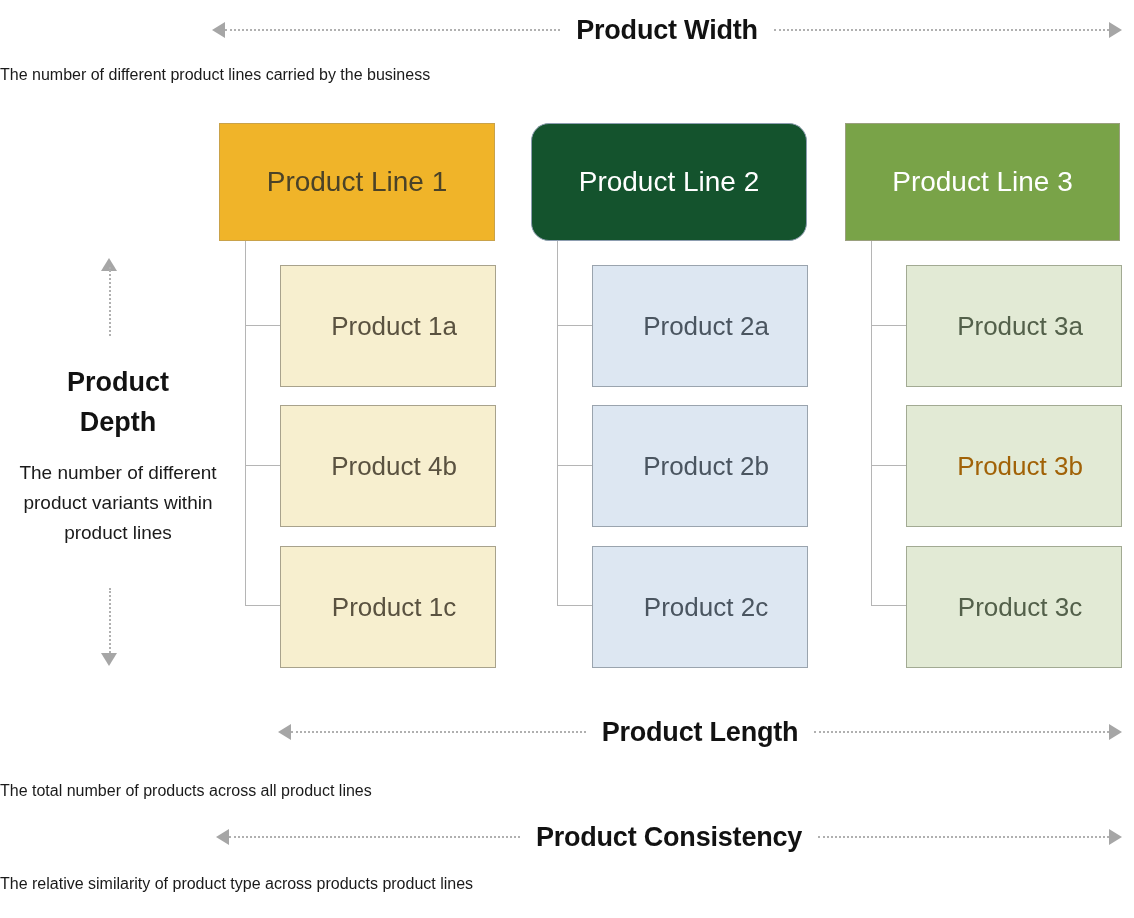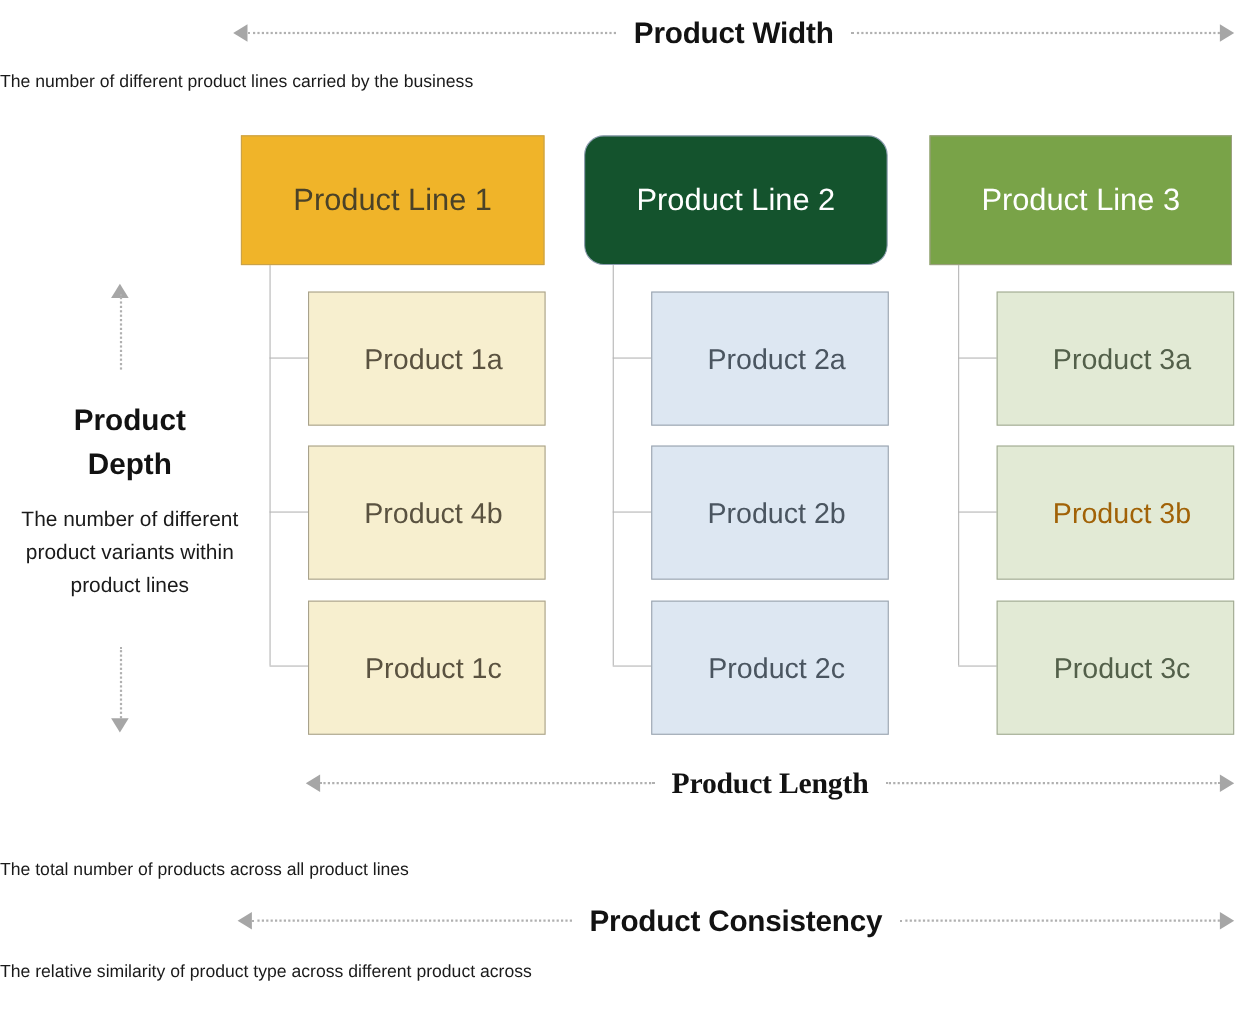--- a/index.html
+++ b/index.html
@@ -54,21 +54,21 @@
     font-size: 16px;
     color: #1a1a1a;
     white-space: nowrap;
   }
 
   
   #axis-width      { left: 212px; top: 10px; width: 910px; }
   #axis-width-sub  { left: 0; top: 66px; width: 1134px; }
 
   
-  #axis-length     { left: 278px; top: 692px; width: 844px; font-family: Liberation Serif, serif; }
+  #axis-length     { left: 278px; top: 712px; width: 844px; }
   #axis-length-sub { left: 0; top: 750px; width: 1134px; margin-top: 32px; }
 
   
   #axis-consistency     { left: 216px; top: 817px; width: 906px; }
   #axis-consistency-sub { left: 0; top: 875px; width: 1134px; }
   .v-arrow {
     position: absolute;
     left: 109px;
     width: 0;
   }
@@ -258,13 +258,13 @@
 </div>
 <div class="axis-sub" id="axis-length-sub">The total number of products across all product lines</div>
 
 <div class="axis-row" id="axis-consistency">
   <span class="arrow-head arrow-left" style="border-right-color: rgb(166, 166, 166);"></span>
   <span class="axis-line"></span>
   <span class="axis-title">Product Consistency</span>
   <span class="axis-line"></span>
   <span class="arrow-head arrow-right" style="border-left-color: rgb(166, 166, 166);"></span>
 </div>
-<div class="axis-sub" id="axis-consistency-sub">The relative similarity of product type across different product across</div>
+<div class="axis-sub" id="axis-consistency-sub">The relative similarity of product type across products product lines</div>
 
 </body></html>

